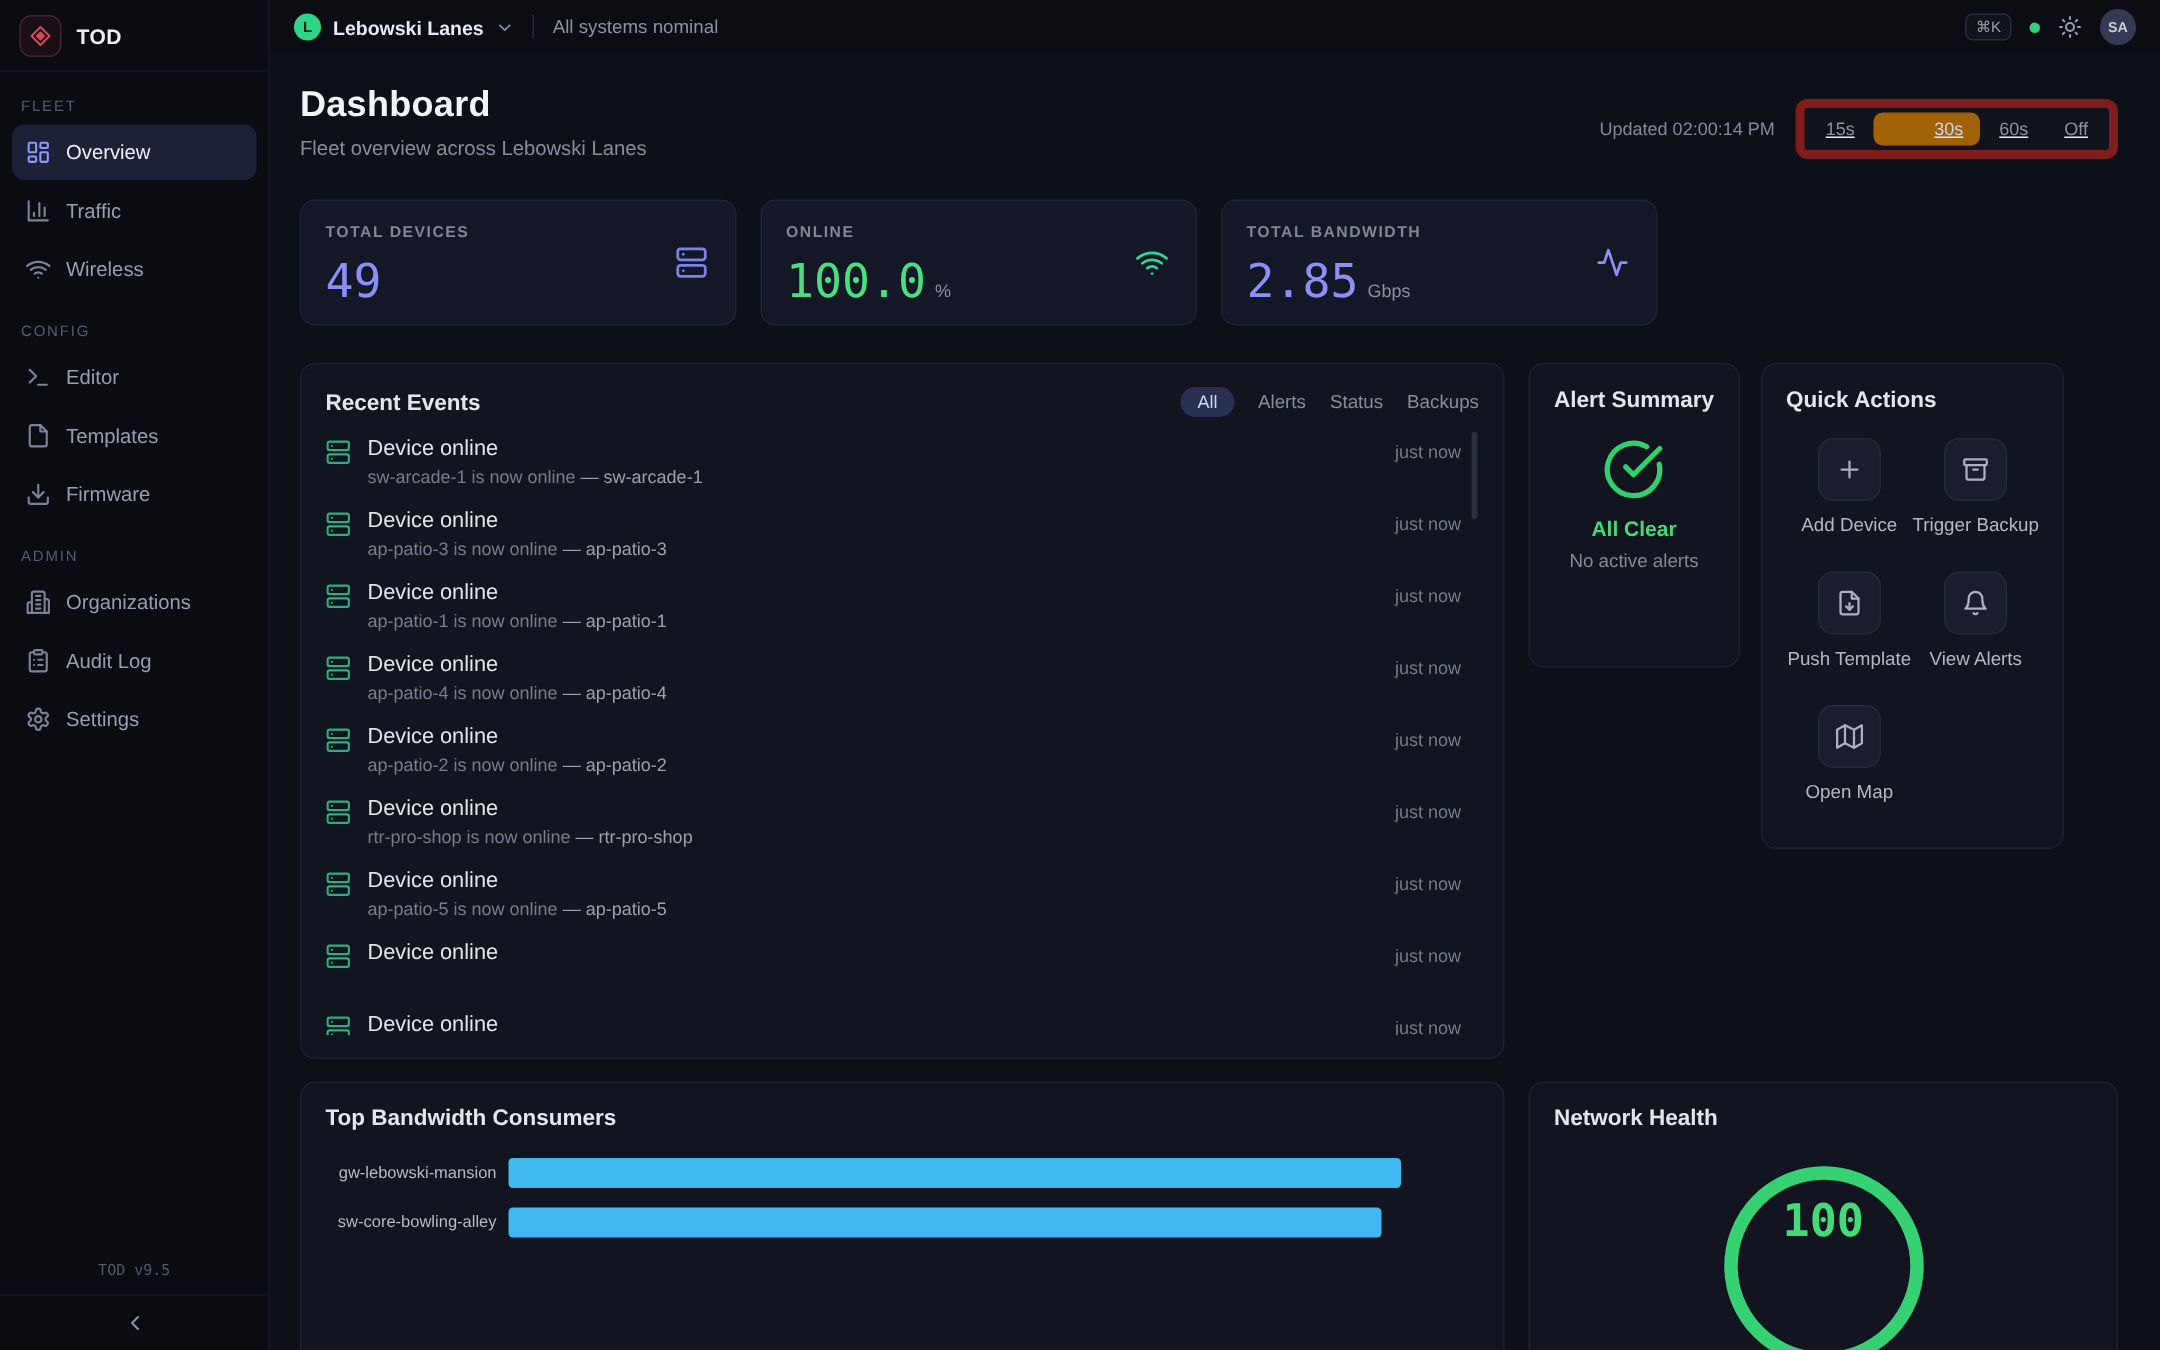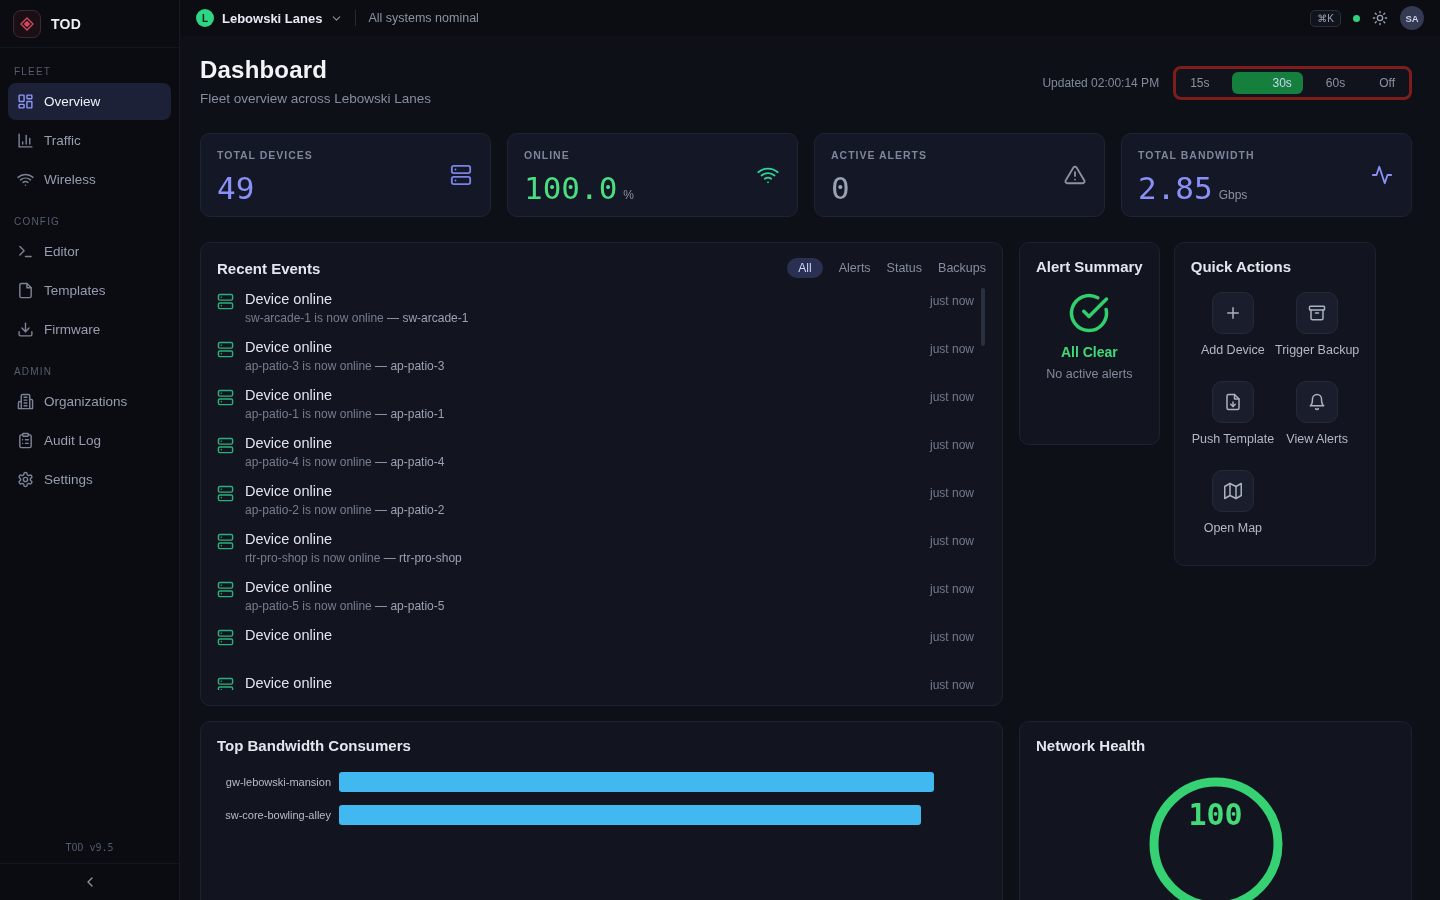--- a/index.html
+++ b/index.html
@@ -46,23 +46,23 @@
   .theme-toggle { width: 16px; height: 16px; color: #9aa1b3; cursor: pointer; }
   .user-avatar { width: 24px; height: 24px; border-radius: 50%; background: #333a52; color: #c9cede; font-size: 9.5px; font-weight: 700; display: flex; align-items: center; justify-content: center; cursor: pointer; }
 
   
   .content { flex: 1; background: #0d1017; padding: 20px 28px 0 20px; overflow: hidden; }
   .page-header { display: flex; justify-content: space-between; align-items: flex-start; }
   .page-title { font-size: 24px; font-weight: 700; color: #f2f4f8; letter-spacing: .2px; }
   .page-subtitle { font-size: 13.5px; color: #868da0; margin-top: 7px; }
   .header-right { display: flex; align-items: center; gap: 14px; margin-top: 10px; }
   .updated-text { font-size: 12px; color: #828a9c; }
-  .segmented { display: flex; background: #11131c; border: 3px solid #7f1d1d; border-radius: 8px; padding: 3px; gap: 12px; }
+  .segmented { display: flex; background: #11131c; border: 6px solid #7f1d1d; border-radius: 8px; padding: 3px; gap: 2px; text-decoration: underline; }
   .seg-option { font-size: 12px; color: #8b92a4; padding: 4px 11px; border-radius: 6px; cursor: pointer; }
-  .seg-option.active { background: #15803d; color: #ccd4f8; padding-left: 40px; }
+  .seg-option.active { background: #a16207; color: #ccd4f8; padding-left: 40px; }
 
   .stats-row { display: grid; grid-template-columns: repeat(4, 1fr); gap: 16px; margin-top: 27px; }
   .stat-card { position: relative; background: #141725; border: 1px solid #1f2433; border-radius: 10px; padding: 15px 16px; height: 84px; }
   .stat-label { font-size: 10.5px; font-weight: 700; letter-spacing: 1px; color: #7e869a; }
   .stat-value-row { display: flex; align-items: baseline; gap: 6px; margin-top: 9px; }
   .stat-value { font-size: 31px; }
   .stat-unit { font-size: 12px; color: #8b92a4; }
   .stat-icon { position: absolute; right: 18px; top: 50%; transform: translateY(-50%); width: 22px; height: 22px; }
 
   .grid { display: grid; grid-template-columns: 1fr 393px; column-gap: 16px; row-gap: 15px; margin-top: 25px; align-items: start; }
@@ -300,34 +300,20 @@
         <div class="stat-value-row">
           <span class="stat-value mono" style="color: rgb(74, 222, 128);">100.0</span>
           <span class="stat-unit">%</span>
         </div>
         <span class="stat-icon icon" style="color: rgb(52, 211, 153);">
             <svg viewBox="0 0 24 24" fill="none" stroke="currentColor" stroke-width="2" stroke-linecap="round">
               <path d="M1.42 9a16 16 0 0 1 21.16 0"></path>
               <path d="M5 12.55a11 11 0 0 1 14.08 0"></path>
               <path d="M8.53 16.11a6 6 0 0 1 6.95 0"></path>
               <line x1="12" y1="20" x2="12.01" y2="20"></line>
-            </svg>
-          </span>
-      </div>
-      <div class="stat-card">
-        <div class="stat-label">ACTIVE ALERTS</div>
-        <div class="stat-value-row">
-          <span class="stat-value mono" style="color: rgb(154, 161, 179);">0</span>
-          <span class="stat-unit"></span>
-        </div>
-        <span class="stat-icon icon" style="color: rgb(139, 146, 163);">
-            <svg viewBox="0 0 24 24" fill="none" stroke="currentColor" stroke-width="2" stroke-linecap="round" stroke-linejoin="round">
-              <path d="M10.29 3.86L1.82 18a2 2 0 0 0 1.71 3h16.94a2 2 0 0 0 1.71-3L13.71 3.86a2 2 0 0 0-3.42 0z"></path>
-              <line x1="12" y1="9" x2="12" y2="13"></line>
-              <line x1="12" y1="17" x2="12.01" y2="17"></line>
             </svg>
           </span>
       </div>
       <div class="stat-card">
         <div class="stat-label">TOTAL BANDWIDTH</div>
         <div class="stat-value-row">
           <span class="stat-value mono" style="color: rgb(138, 144, 248);">2.85</span>
           <span class="stat-unit">Gbps</span>
         </div>
         <span class="stat-icon icon" style="color: rgb(138, 144, 248);">

